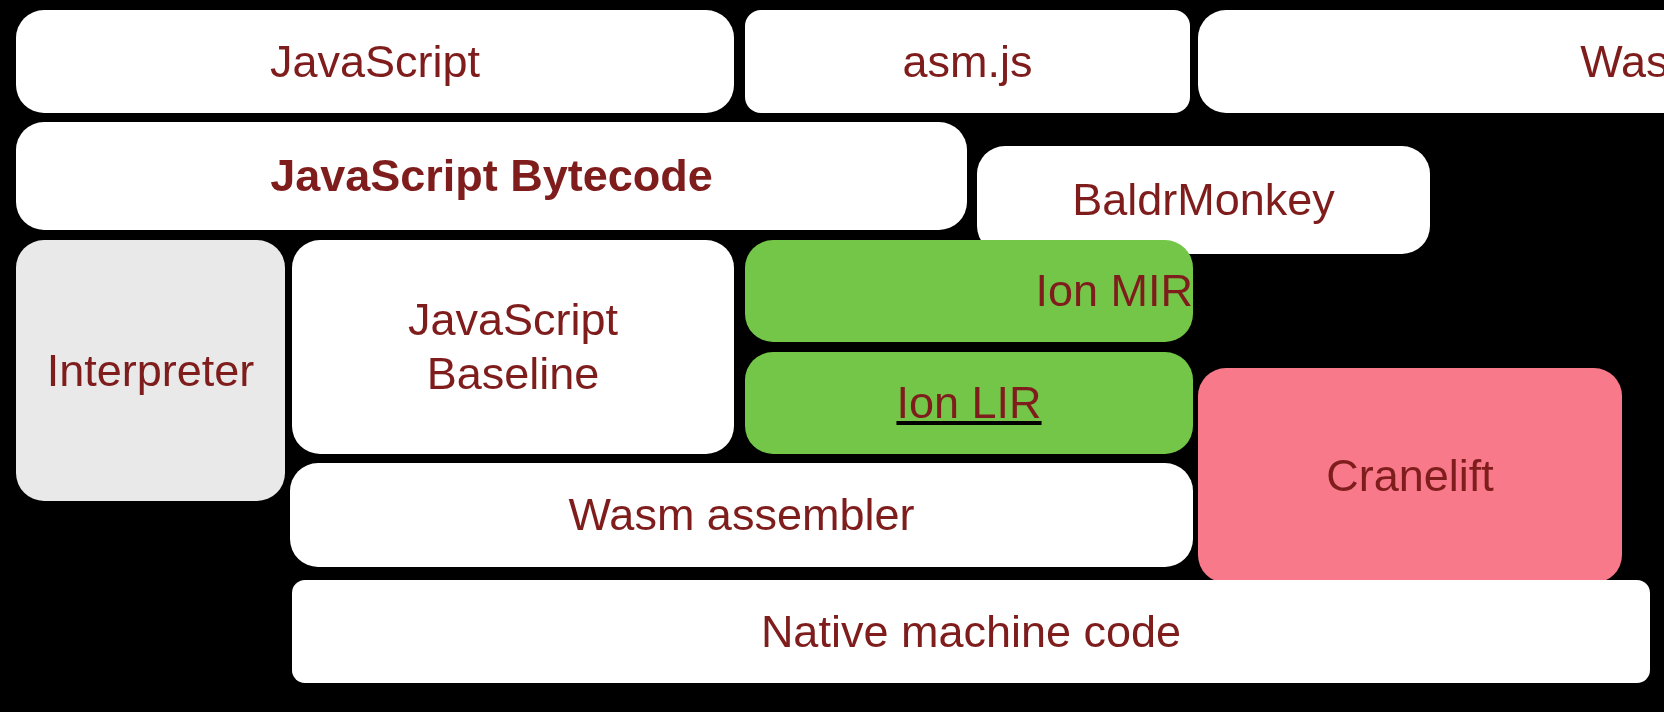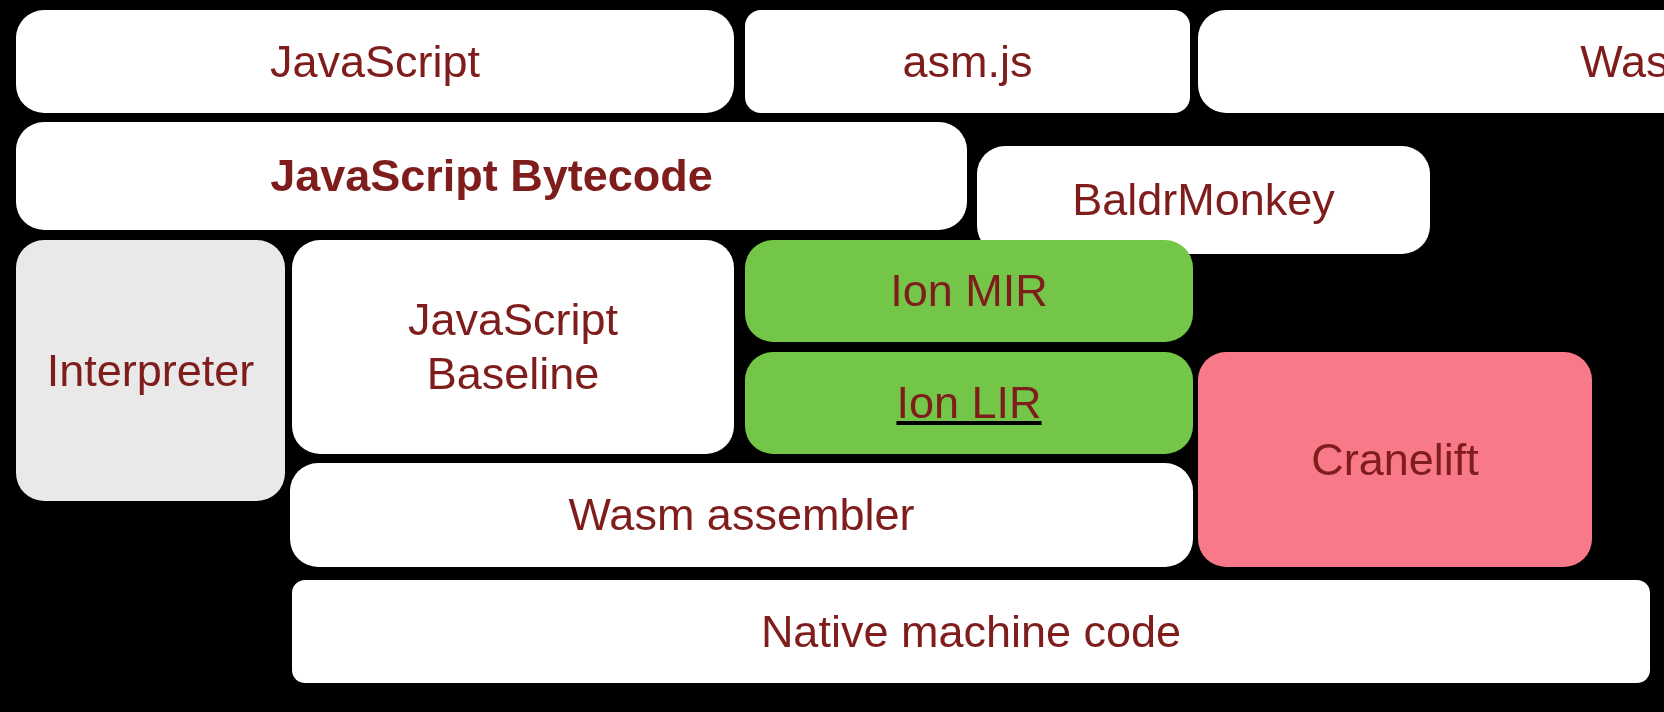--- a/index.html
+++ b/index.html
@@ -51,27 +51,27 @@
   <div class="box" style="left: 977px; top: 122px; width: 453px; height: 108px; background: rgb(255, 255, 255); margin-top: 24px;">
       <span class="box-label">BaldrMonkey</span>
     </div>
   <div class="box" style="left: 16px; top: 240px; width: 269px; height: 261px; background: rgb(233, 233, 233);">
       <span class="box-label">Interpreter</span>
     </div>
   <div class="box" style="left: 292px; top: 240px; width: 442px; height: 214px; background: rgb(255, 255, 255);">
       <span class="box-label">JavaScript
 Baseline</span>
     </div>
-  <div class="box" style="left: 745px; top: 240px; width: 448px; height: 102px; background: rgb(115, 198, 72);">
+  <div class="box" style="left: 745px; top: 240px; width: 448px; height: 102px; background: rgb(115, 198, 72); justify-content: flex-end;">
       <span class="box-label">Ion MIR</span>
     </div>
   <div class="box" style="left: 745px; top: 352px; width: 448px; height: 102px; background: rgb(115, 198, 72); text-decoration: underline;">
       <span class="box-label">Ion LIR</span>
     </div>
-  <div class="box" style="left: 1198px; top: 352px; width: 394px; height: 215px; background: rgb(248, 121, 138);">
+  <div class="box" style="left: 1198px; top: 368px; width: 424px; height: 215px; background: rgb(248, 121, 138);">
       <span class="box-label">Cranelift</span>
     </div>
   <div class="box" style="left: 290px; top: 463px; width: 903px; height: 104px; background: rgb(255, 255, 255);">
       <span class="box-label">Wasm assembler</span>
     </div>
   <div class="box" style="left: 292px; top: 580px; width: 1358px; height: 103px; background: rgb(255, 255, 255); border-radius: 13px;">
       <span class="box-label">Native machine code</span>
     </div>
 </div>
 

